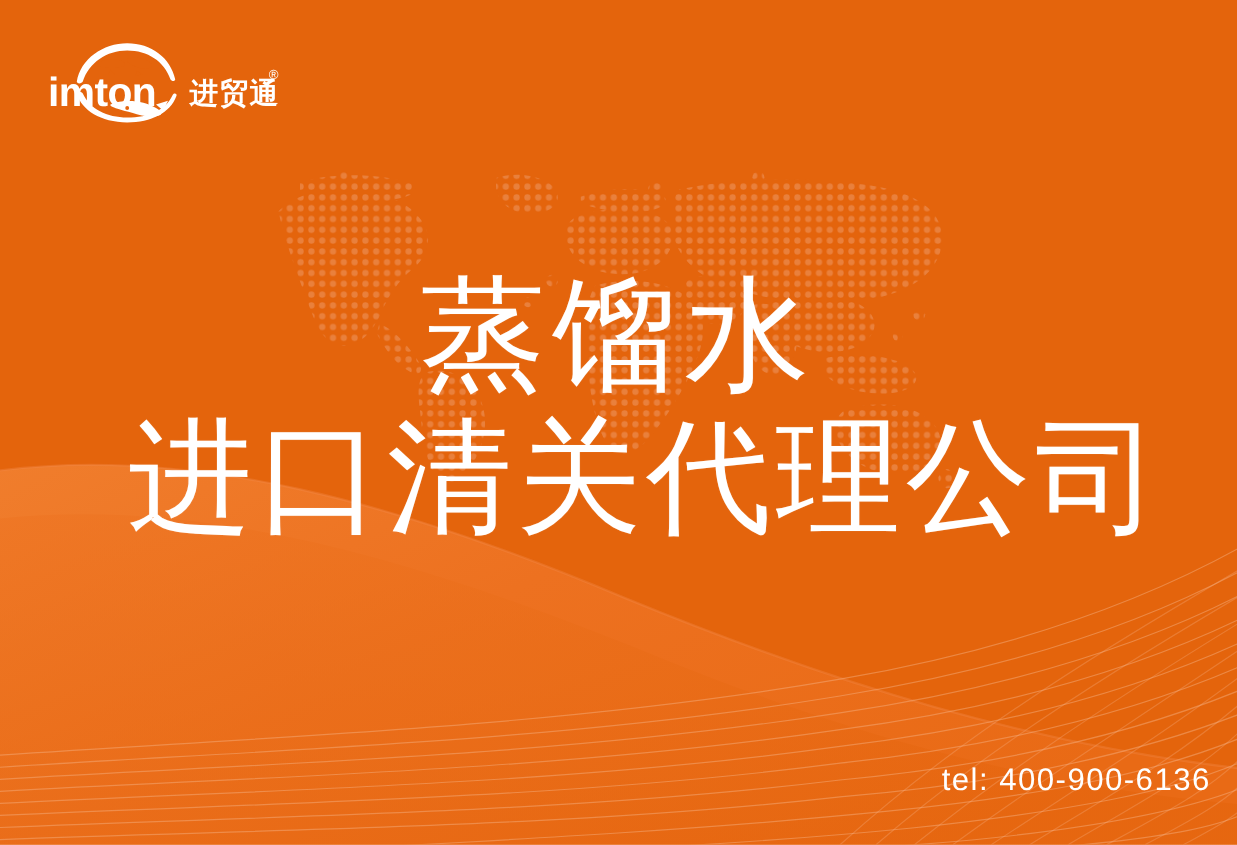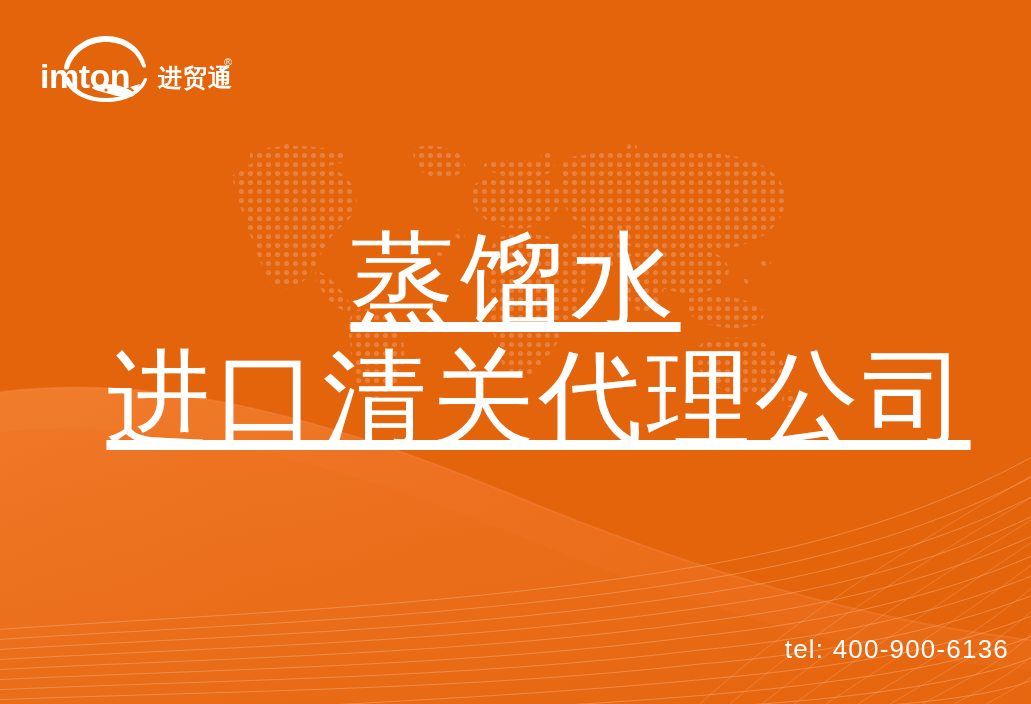--- a/index.html
+++ b/index.html
@@ -46,21 +46,21 @@
   #headline {
     position:absolute;
     left:0; right:0;
     top:228px;
     text-align:center;
     color:#ffffff;
     line-height:1.0;
     letter-spacing:2px;
     text-shadow:0 0 1px rgba(255,255,255,.25);
   }
-  .hl-line { display:block; white-space:nowrap;text-decoration:underline; }
+  .hl-line { display:block; white-space:nowrap; }
   #hl-1 {
     font-size:104px;
     font-weight:400;
     letter-spacing:6px;
     margin-bottom:14px;
   }
   #hl-2 {
     font-size:104px;
     font-weight:400;
     letter-spacing:4px;

